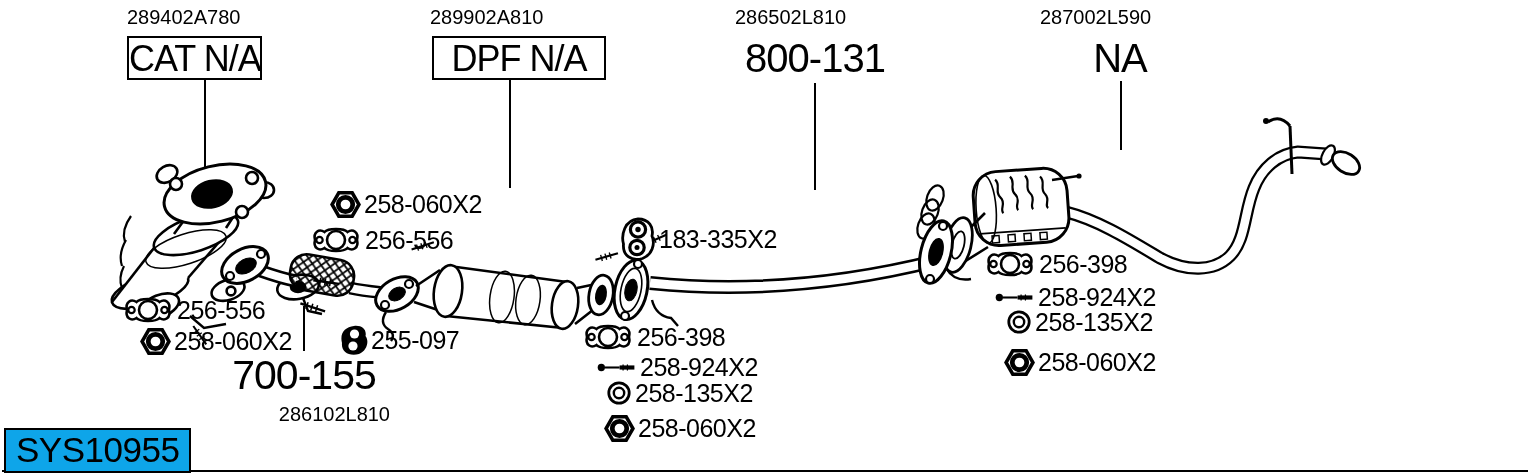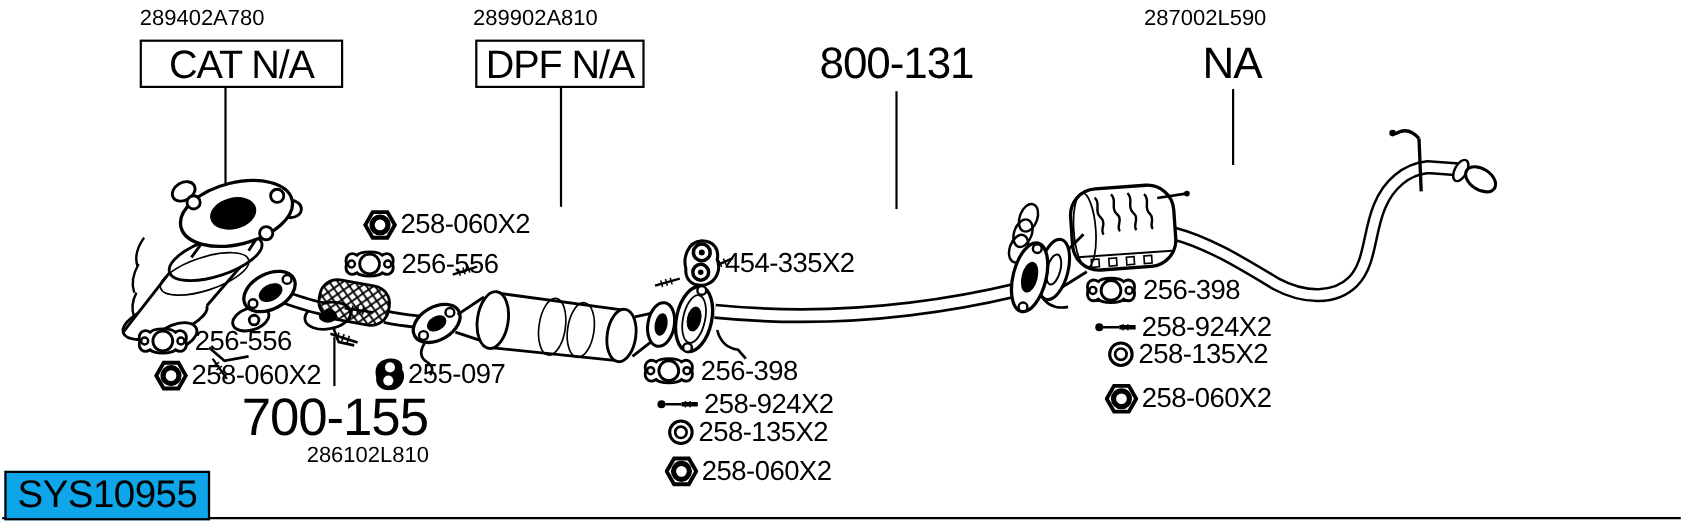--- a/index.html
+++ b/index.html
@@ -27,21 +27,21 @@
     box-sizing:border-box;
     background:#fff;
   }
   .callout{
     position:absolute;display:flex;align-items:center;gap:3px;
   }
   .callout .pn{
     font-size:25px;letter-spacing:-0.5px;white-space:nowrap;line-height:1;
   }
   .big-label{
-    position:absolute;font-size:48px;letter-spacing:-1px;text-align:right;width:170px;
+    position:absolute;font-size:41px;letter-spacing:-1px;text-align:center;width:170px;
     white-space:nowrap;
   }
   .small-label{
     position:absolute;font-size:20px;text-align:right;width:170px;white-space:nowrap;
   }
   .sys-box{
     position:absolute;left:4px;top:428px;
     border:2.5px solid #000;background:#0ea5e9;
     font-size:35px;letter-spacing:-0.5px;line-height:38px;
     padding:1px 10px 2px 10px;
@@ -220,25 +220,26 @@
       <circle cx="943" cy="226" r="4" fill="#fff" stroke-width="2.2"></circle>
       <circle cx="930" cy="279" r="4" fill="#fff" stroke-width="2.2"></circle>
       <ellipse cx="936" cy="252" rx="6" ry="13" transform="rotate(14 936 252)" fill="#000"></ellipse>
       <path d="M946 268 q8 14 25 11" stroke-width="2.4"></path>
     </g>
 
     <line x1="2" y1="471" x2="1528" y2="471" stroke="#000" stroke-width="2.2"></line>
   </svg>
 
   <div class="top-pn" style="left:127px">289402A780</div>
-  <div class="top-name boxed" style="left:127px;width:185px">CAT N/A</div>
+  <div class="top-name boxed" style="left:127px;width:135px">CAT N/A</div>
 
   <div class="top-pn" style="left:430px">289902A810</div>
-  <div class="top-name boxed" style="left:432px;width:154px">DPF N/A</div>
-
+  <div class="top-name boxed" style="left:432px;width:174px">DPF N/A</div>
+
+  <div class="top-pn" style="left:735px">286502L810</div>
   <div class="top-name" style="left:735px;width:160px">800-131</div>
 
   <div class="top-pn" style="left:1040px">287002L590</div>
   <div class="top-name" style="left:1040px;width:160px">NA</div>
 
   <div class="big-label" style="left:219px;top:352px">700-155</div>
   <div class="small-label" style="left:220px;top:403px">286102L810</div>
 
   <div class="sys-box">SYS10955</div>
 
@@ -269,21 +270,21 @@
   <div class="callout" style="left:340px;top:325px">
     <svg width="28" height="30">
         <use href="#sym-hanger"></use>
       </svg>
     <span class="pn">255-097</span>
   </div>
   <div class="callout" style="left:620px;top:217px">
     <svg width="36" height="44">
         <use href="#sym-hanger2"></use>
       </svg>
-    <span class="pn">454-335X2</span>
+    <span class="pn">183-335X2</span>
   </div>
   <div class="callout" style="left:582px;top:323px">
     <svg width="52" height="28">
         <use href="#sym-gasket"></use>
       </svg>
     <span class="pn">256-398</span>
   </div>
   <div class="callout" style="left:597px;top:355px">
     <svg width="40" height="13">
         <use href="#sym-bolt"></use>

